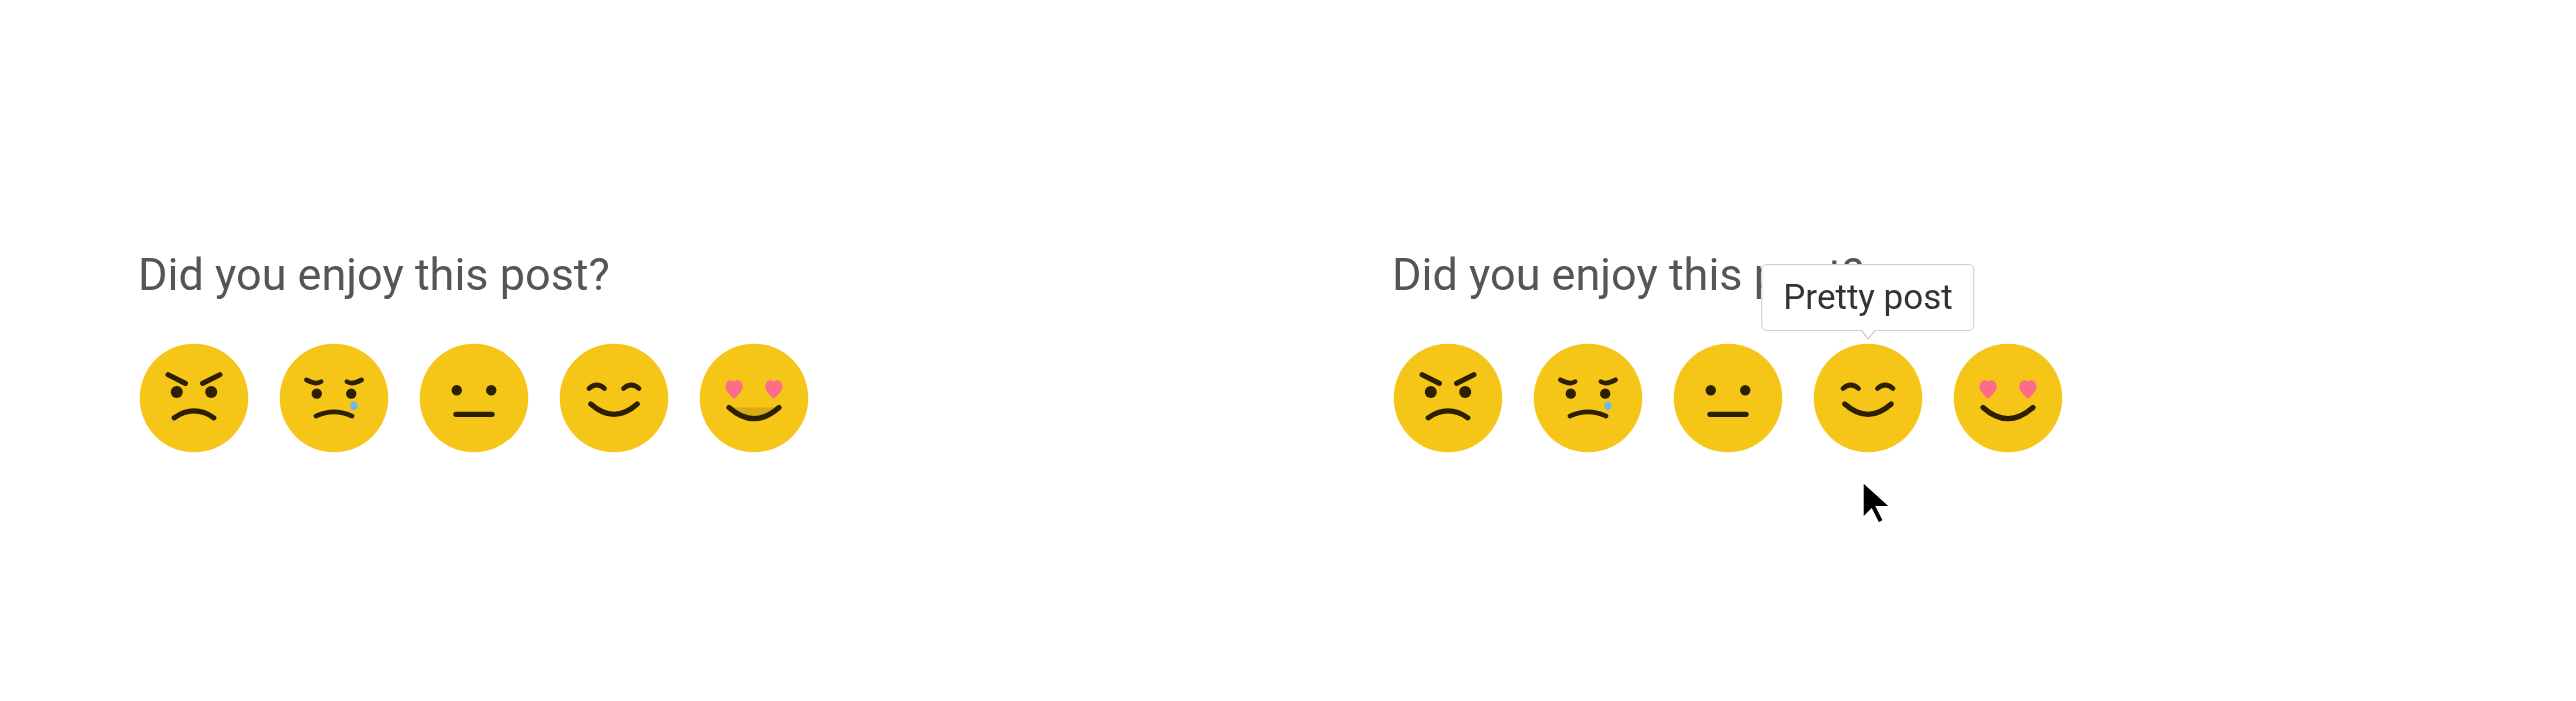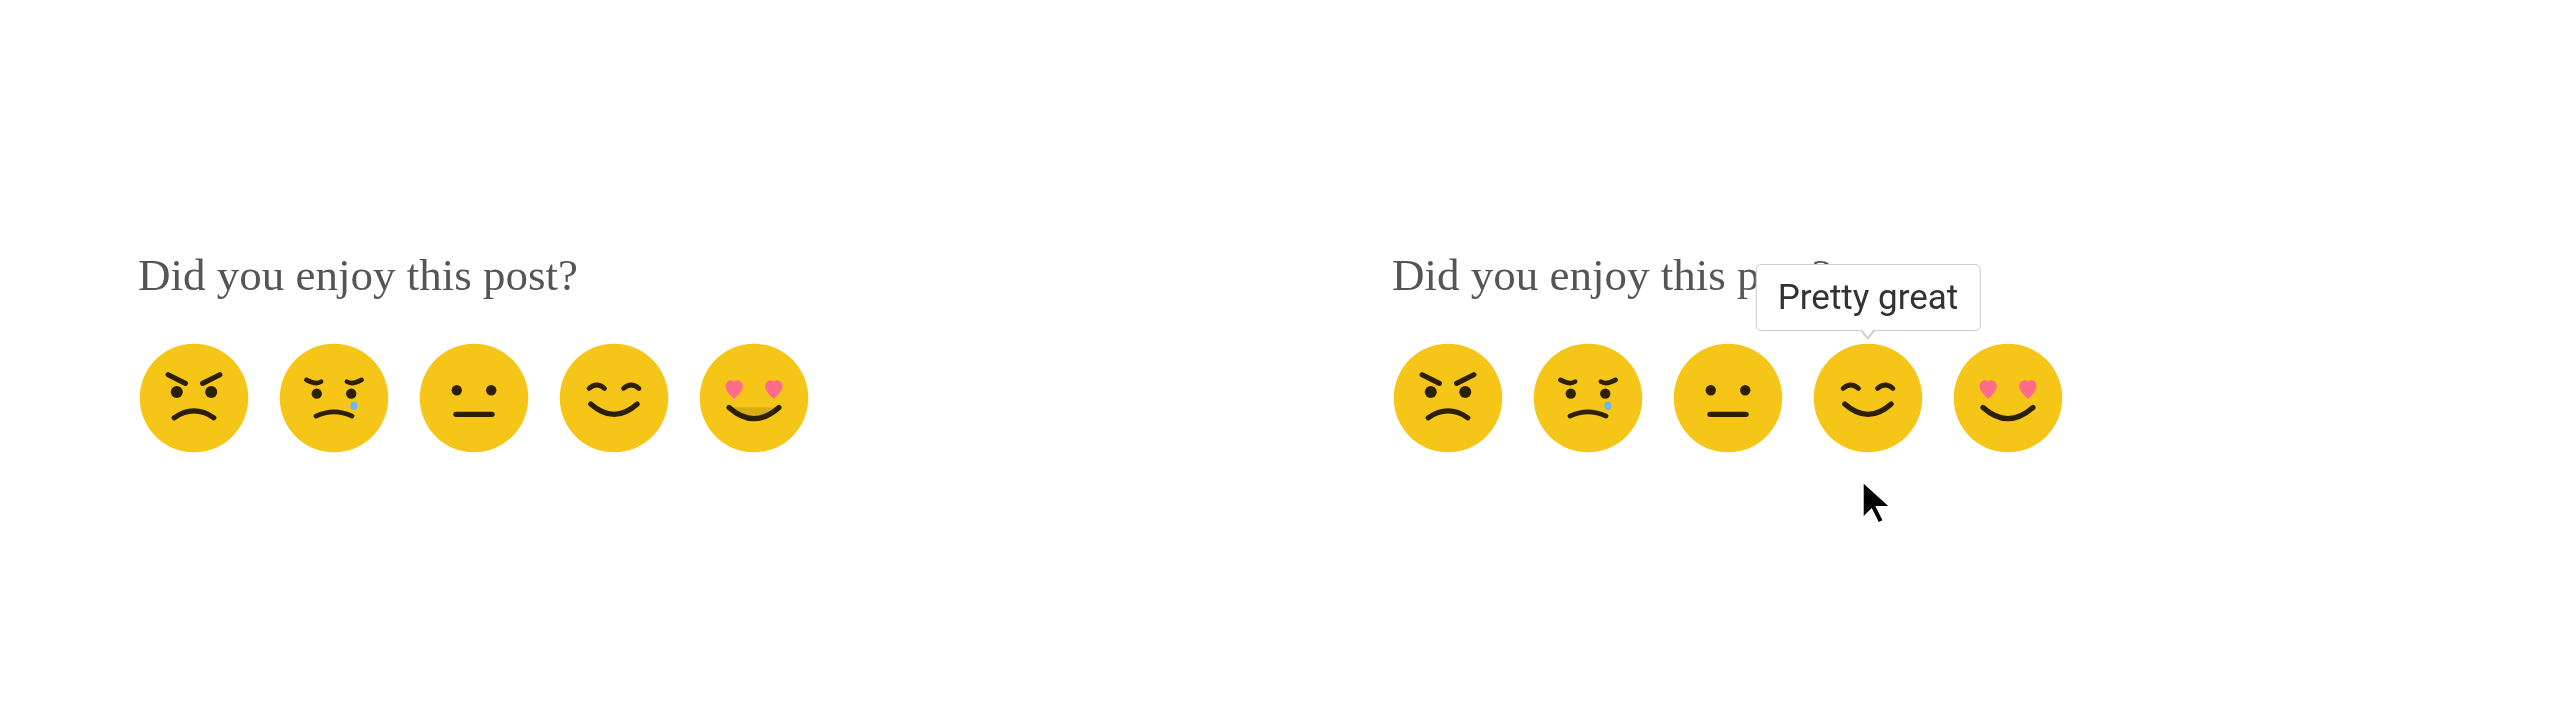--- a/index.html
+++ b/index.html
@@ -23,21 +23,20 @@
       align-items: flex-start;
       justify-content: center;
       padding-left: 138px;
     }
 
     .question {
       font-size: 45px;
       color: #555555;
       margin-bottom: 41px;
       font-weight: 400;
-      font-family: Liberation Serif, serif;
     }
 
     .emoji-row {
       display: flex;
       gap: 28px;
       align-items: center;
     }
 
     .emoji-btn {
       width: 112px;
@@ -234,21 +233,21 @@
     <button class="emoji-btn" title="Neutral">
       <svg class="emoji-svg" viewBox="0 0 130 130" xmlns="http://www.w3.org/2000/svg">
         <circle cx="65" cy="65" r="63" fill="#F5C518"></circle>
         <ellipse cx="45" cy="56" rx="6" ry="6" fill="#2d2000"></ellipse>
         <ellipse cx="85" cy="56" rx="6" ry="6" fill="#2d2000"></ellipse>
         <line x1="44" y1="84" x2="86" y2="84" stroke="#2d2000" stroke-width="6" stroke-linecap="round"></line>
       </svg>
     </button>
 
     <div class="tooltip-wrapper">
-      <div class="tooltip">Pretty great</div>
+      <div class="tooltip">Pretty post</div>
       <button class="emoji-btn" title="Pretty great">
         <svg class="emoji-svg" viewBox="0 0 130 130" xmlns="http://www.w3.org/2000/svg">
           <circle cx="65" cy="65" r="63" fill="#F5C518"></circle>
           <path d="M36 54 Q45 46 54 54" stroke="#2d2000" stroke-width="5.5" fill="none" stroke-linecap="round"></path>
           <path d="M76 54 Q85 46 94 54" stroke="#2d2000" stroke-width="5.5" fill="none" stroke-linecap="round"></path>
           <path d="M38 72 Q65 96 92 72" stroke="#2d2000" stroke-width="6" fill="none" stroke-linecap="round"></path>
         </svg>
 
         <div class="cursor">
           <svg viewBox="0 0 44 52" xmlns="http://www.w3.org/2000/svg">

